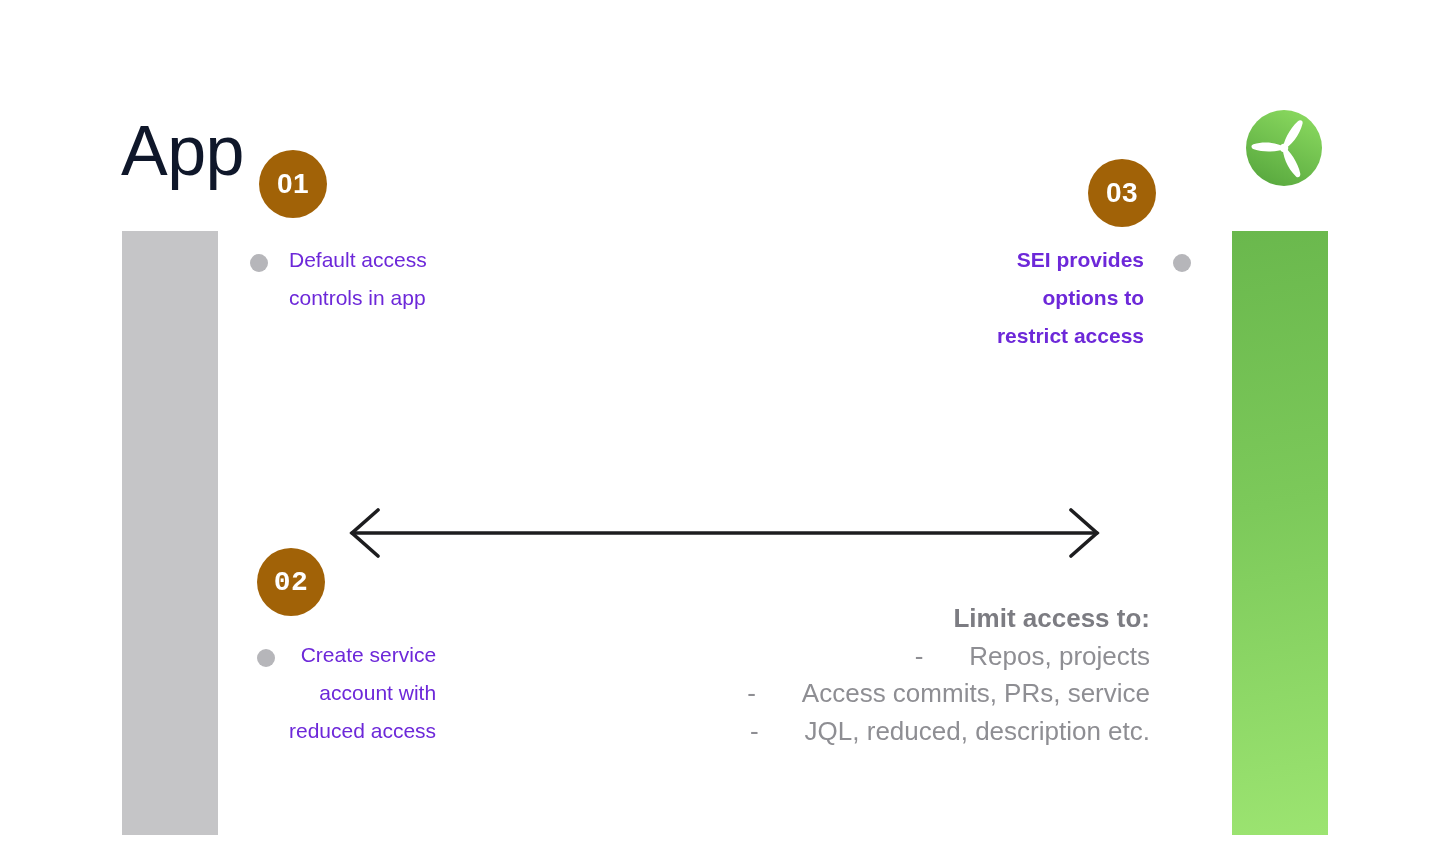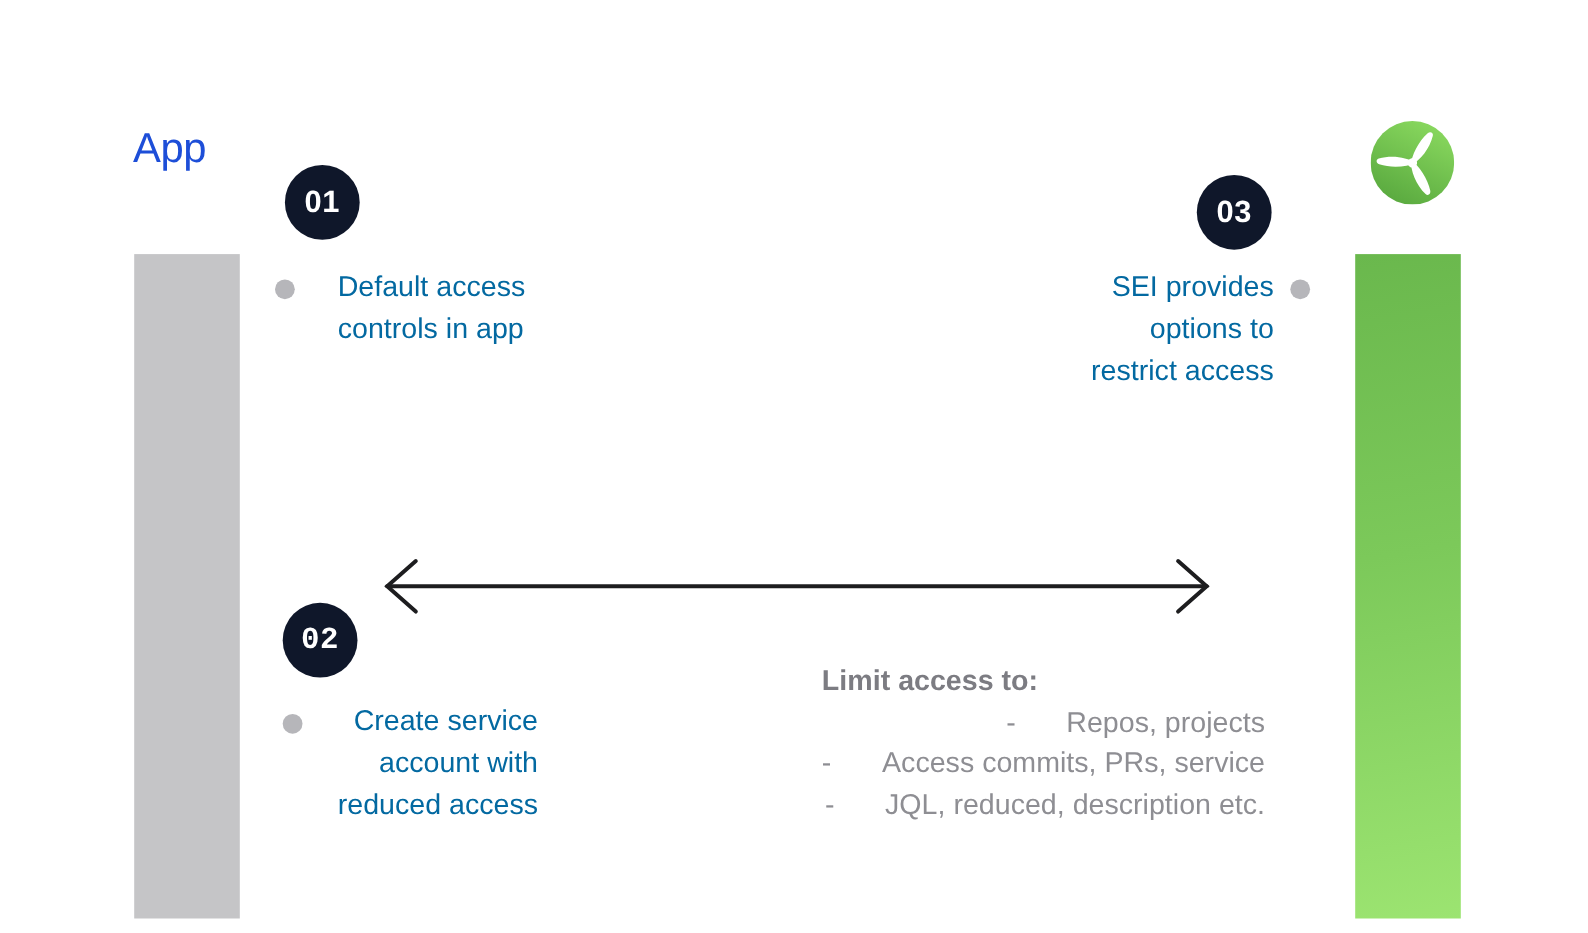--- a/index.html
+++ b/index.html
@@ -12,24 +12,24 @@
     position: relative;
     width: 1444px;
     height: 848px;
     background: #ffffff;
     overflow: hidden;
   }
   .page-title {
     position: absolute;
     left: 121px;
     top: 116px;
-    font-size: 38px;
+    font-size: 70px;
     line-height: 1.0;
     font-weight: 400;
-    color: #1d4ed8;
+    color: #0f172a;
     letter-spacing: -0.5px;
   }
   .bar {
     position: absolute;
     top: 231px;
     width: 96px;
     height: 604px;
   }
   .bar-left {
     left: 122px;
@@ -44,21 +44,21 @@
     left: 1246px;
     top: 110px;
     width: 76px;
     height: 76px;
   }
   .step-circle {
     position: absolute;
     width: 68px;
     height: 68px;
     border-radius: 50%;
-    background: #0f172a;
+    background: #a16207;
     display: flex;
     align-items: center;
     justify-content: center;
     color: #ffffff;
     font-size: 28px;
     font-weight: 700;
     letter-spacing: 0.5px;
   }
   .circle-01 { left: 259px; top: 150px; }
   .circle-02 { left: 257px; top: 548px; font-family: Liberation Mono, monospace; }
@@ -68,41 +68,40 @@
     width: 18px;
     height: 18px;
     border-radius: 50%;
     background: #b6b6ba;
   }
   .dot-1 { left: 250px; top: 254px; }
   .dot-2 { left: 257px; top: 649px; }
   .dot-3 { left: 1173px; top: 254px; }
   .step-text {
     position: absolute;
-    font-size: 26px;
+    font-size: 21px;
     line-height: 38px;
-    color: #0369a1;
+    color: #6d28d9;
     white-space: pre-line;
-    margin-left: 18px;
   }
   .text-1 { left: 289px; top: 241px; text-align: left; }
   .text-2 { left: 289px; top: 636px; text-align: right; }
-  .text-3 { right: 286px; top: 241px; text-align: right; }
+  .text-3 { right: 300px; top: 241px; text-align: right; font-weight: bold; }
   .arrow-wrap {
     position: absolute;
     left: 340px;
     top: 500px;
     width: 770px;
     height: 66px;
   }
   .limit-block {
     position: absolute;
     right: 294px;
     top: 600px;
-    text-align: left;
+    text-align: right;
     font-size: 26px;
     line-height: 37.5px;
     color: #8e8e93;
   }
   .limit-heading {
     font-weight: 700;
     color: #7c7c82;
   }
   .limit-row {
     display: flex;

